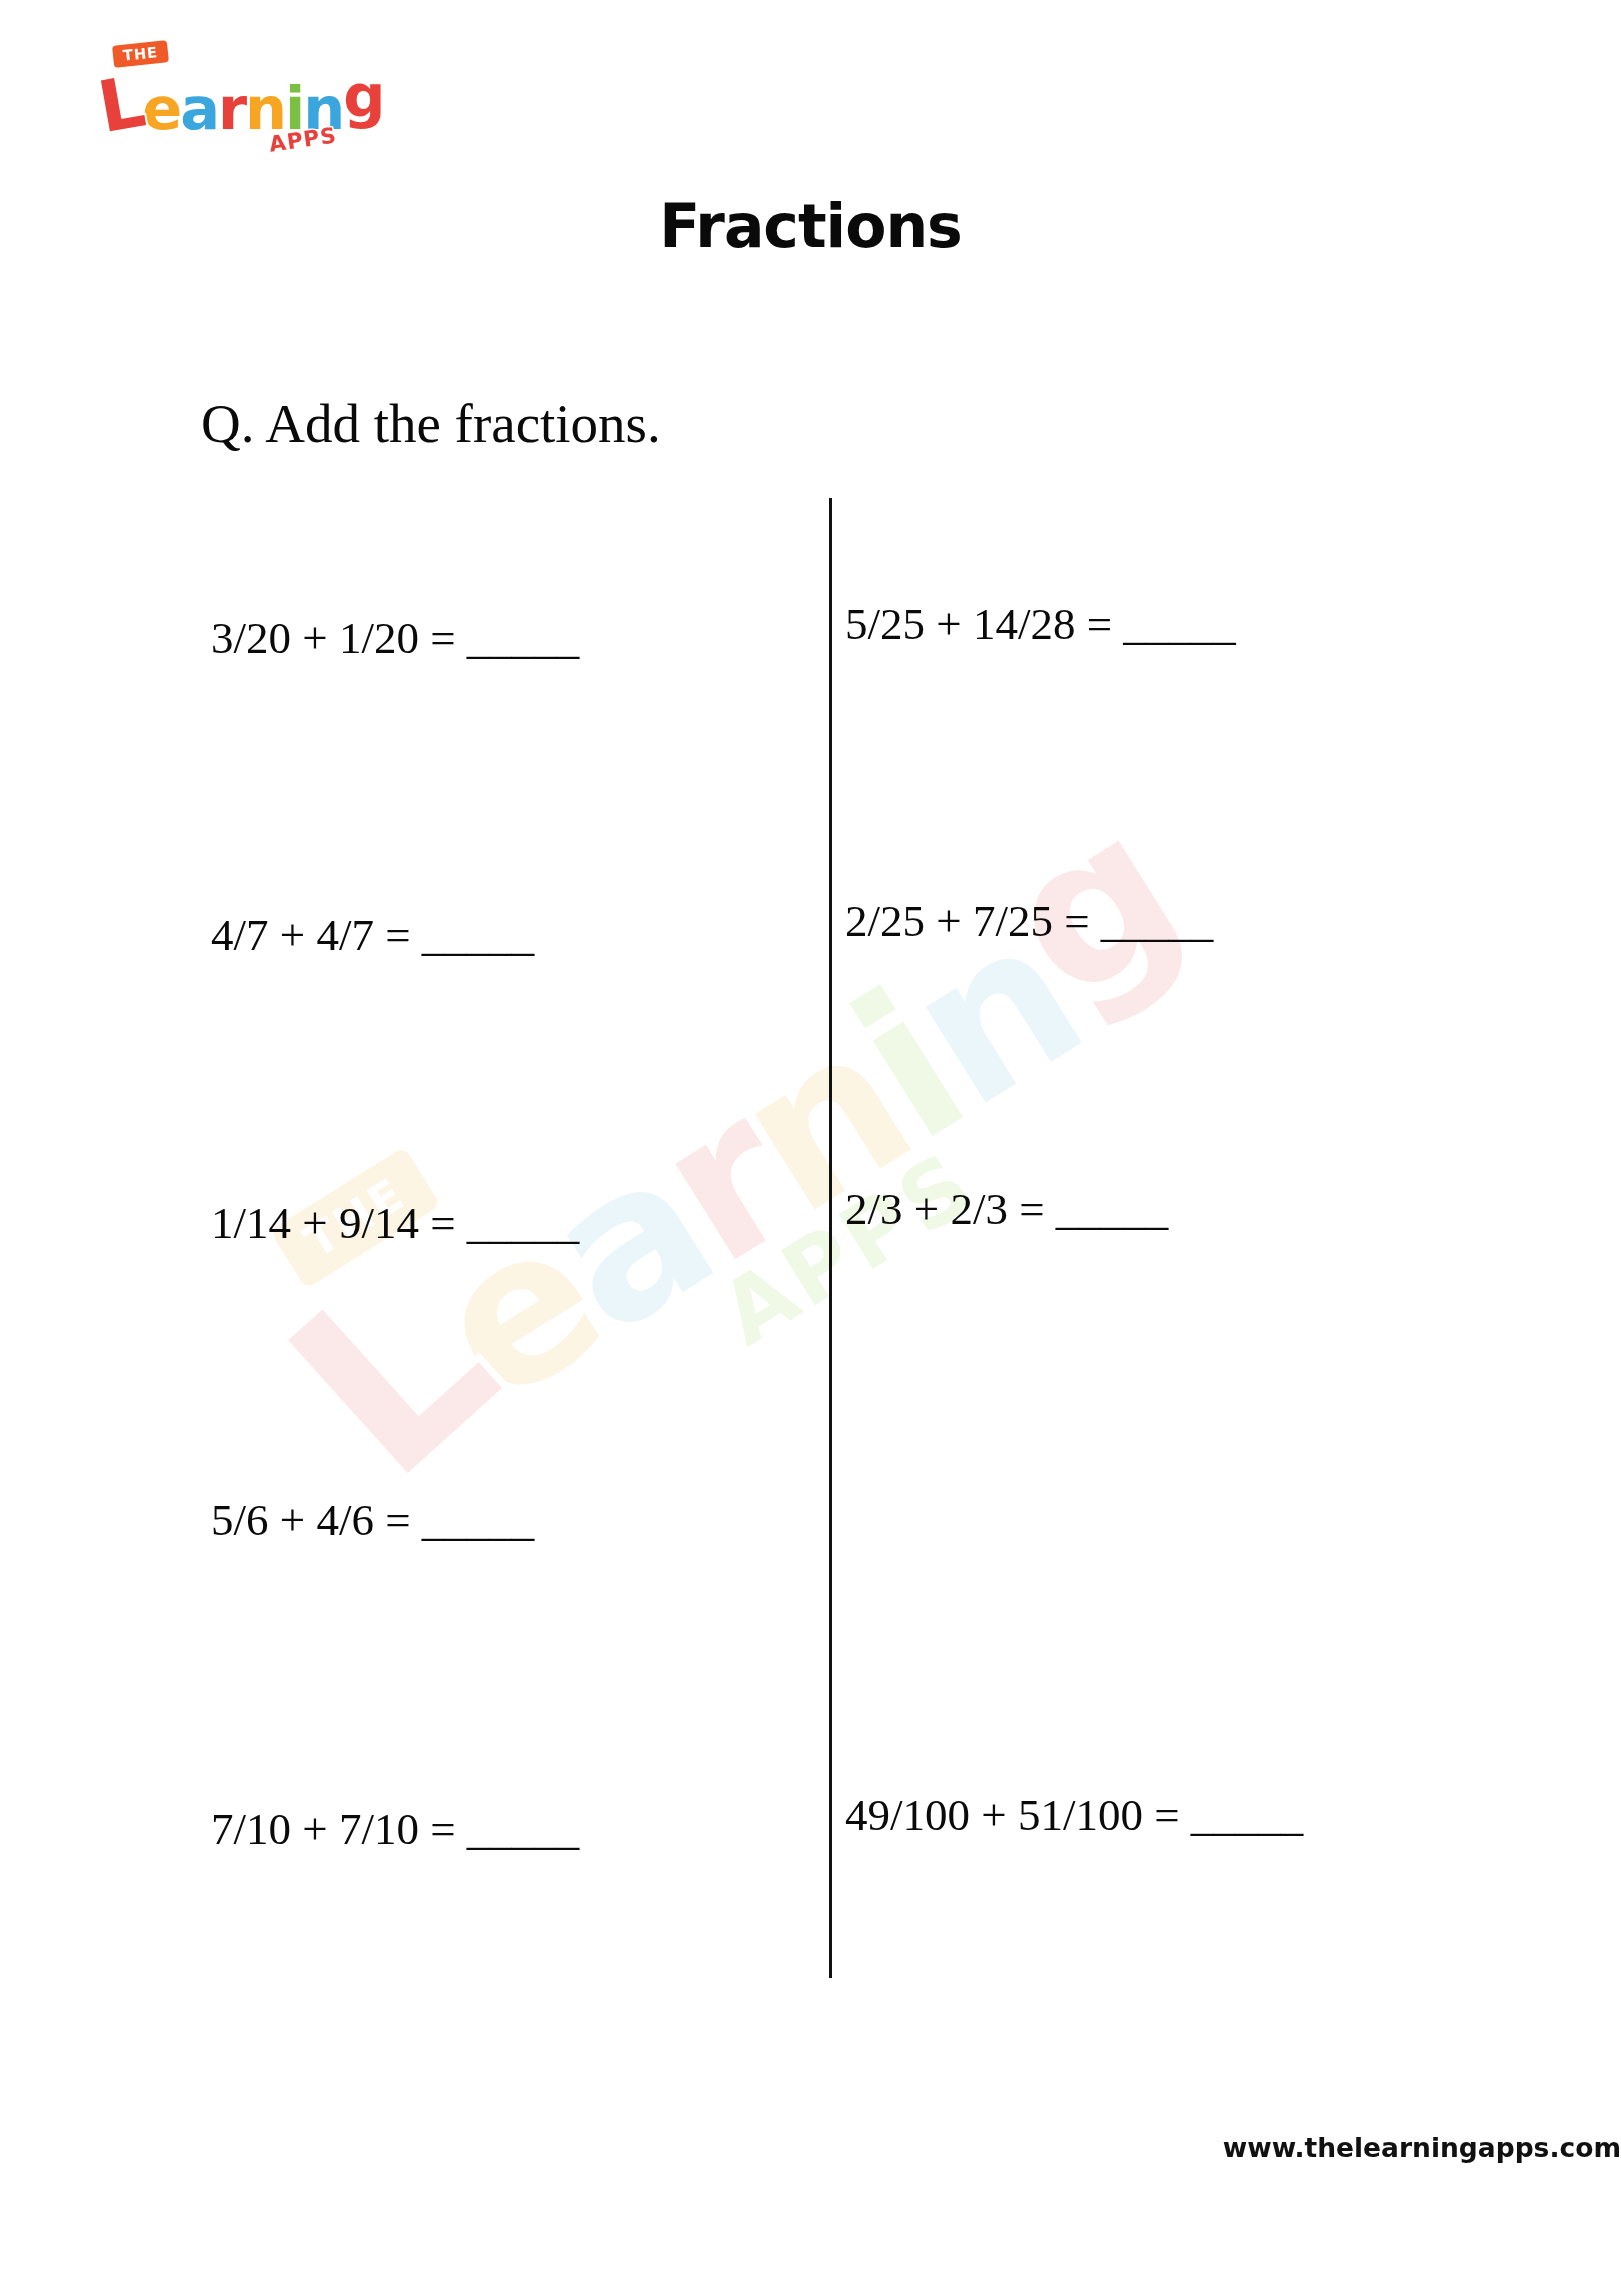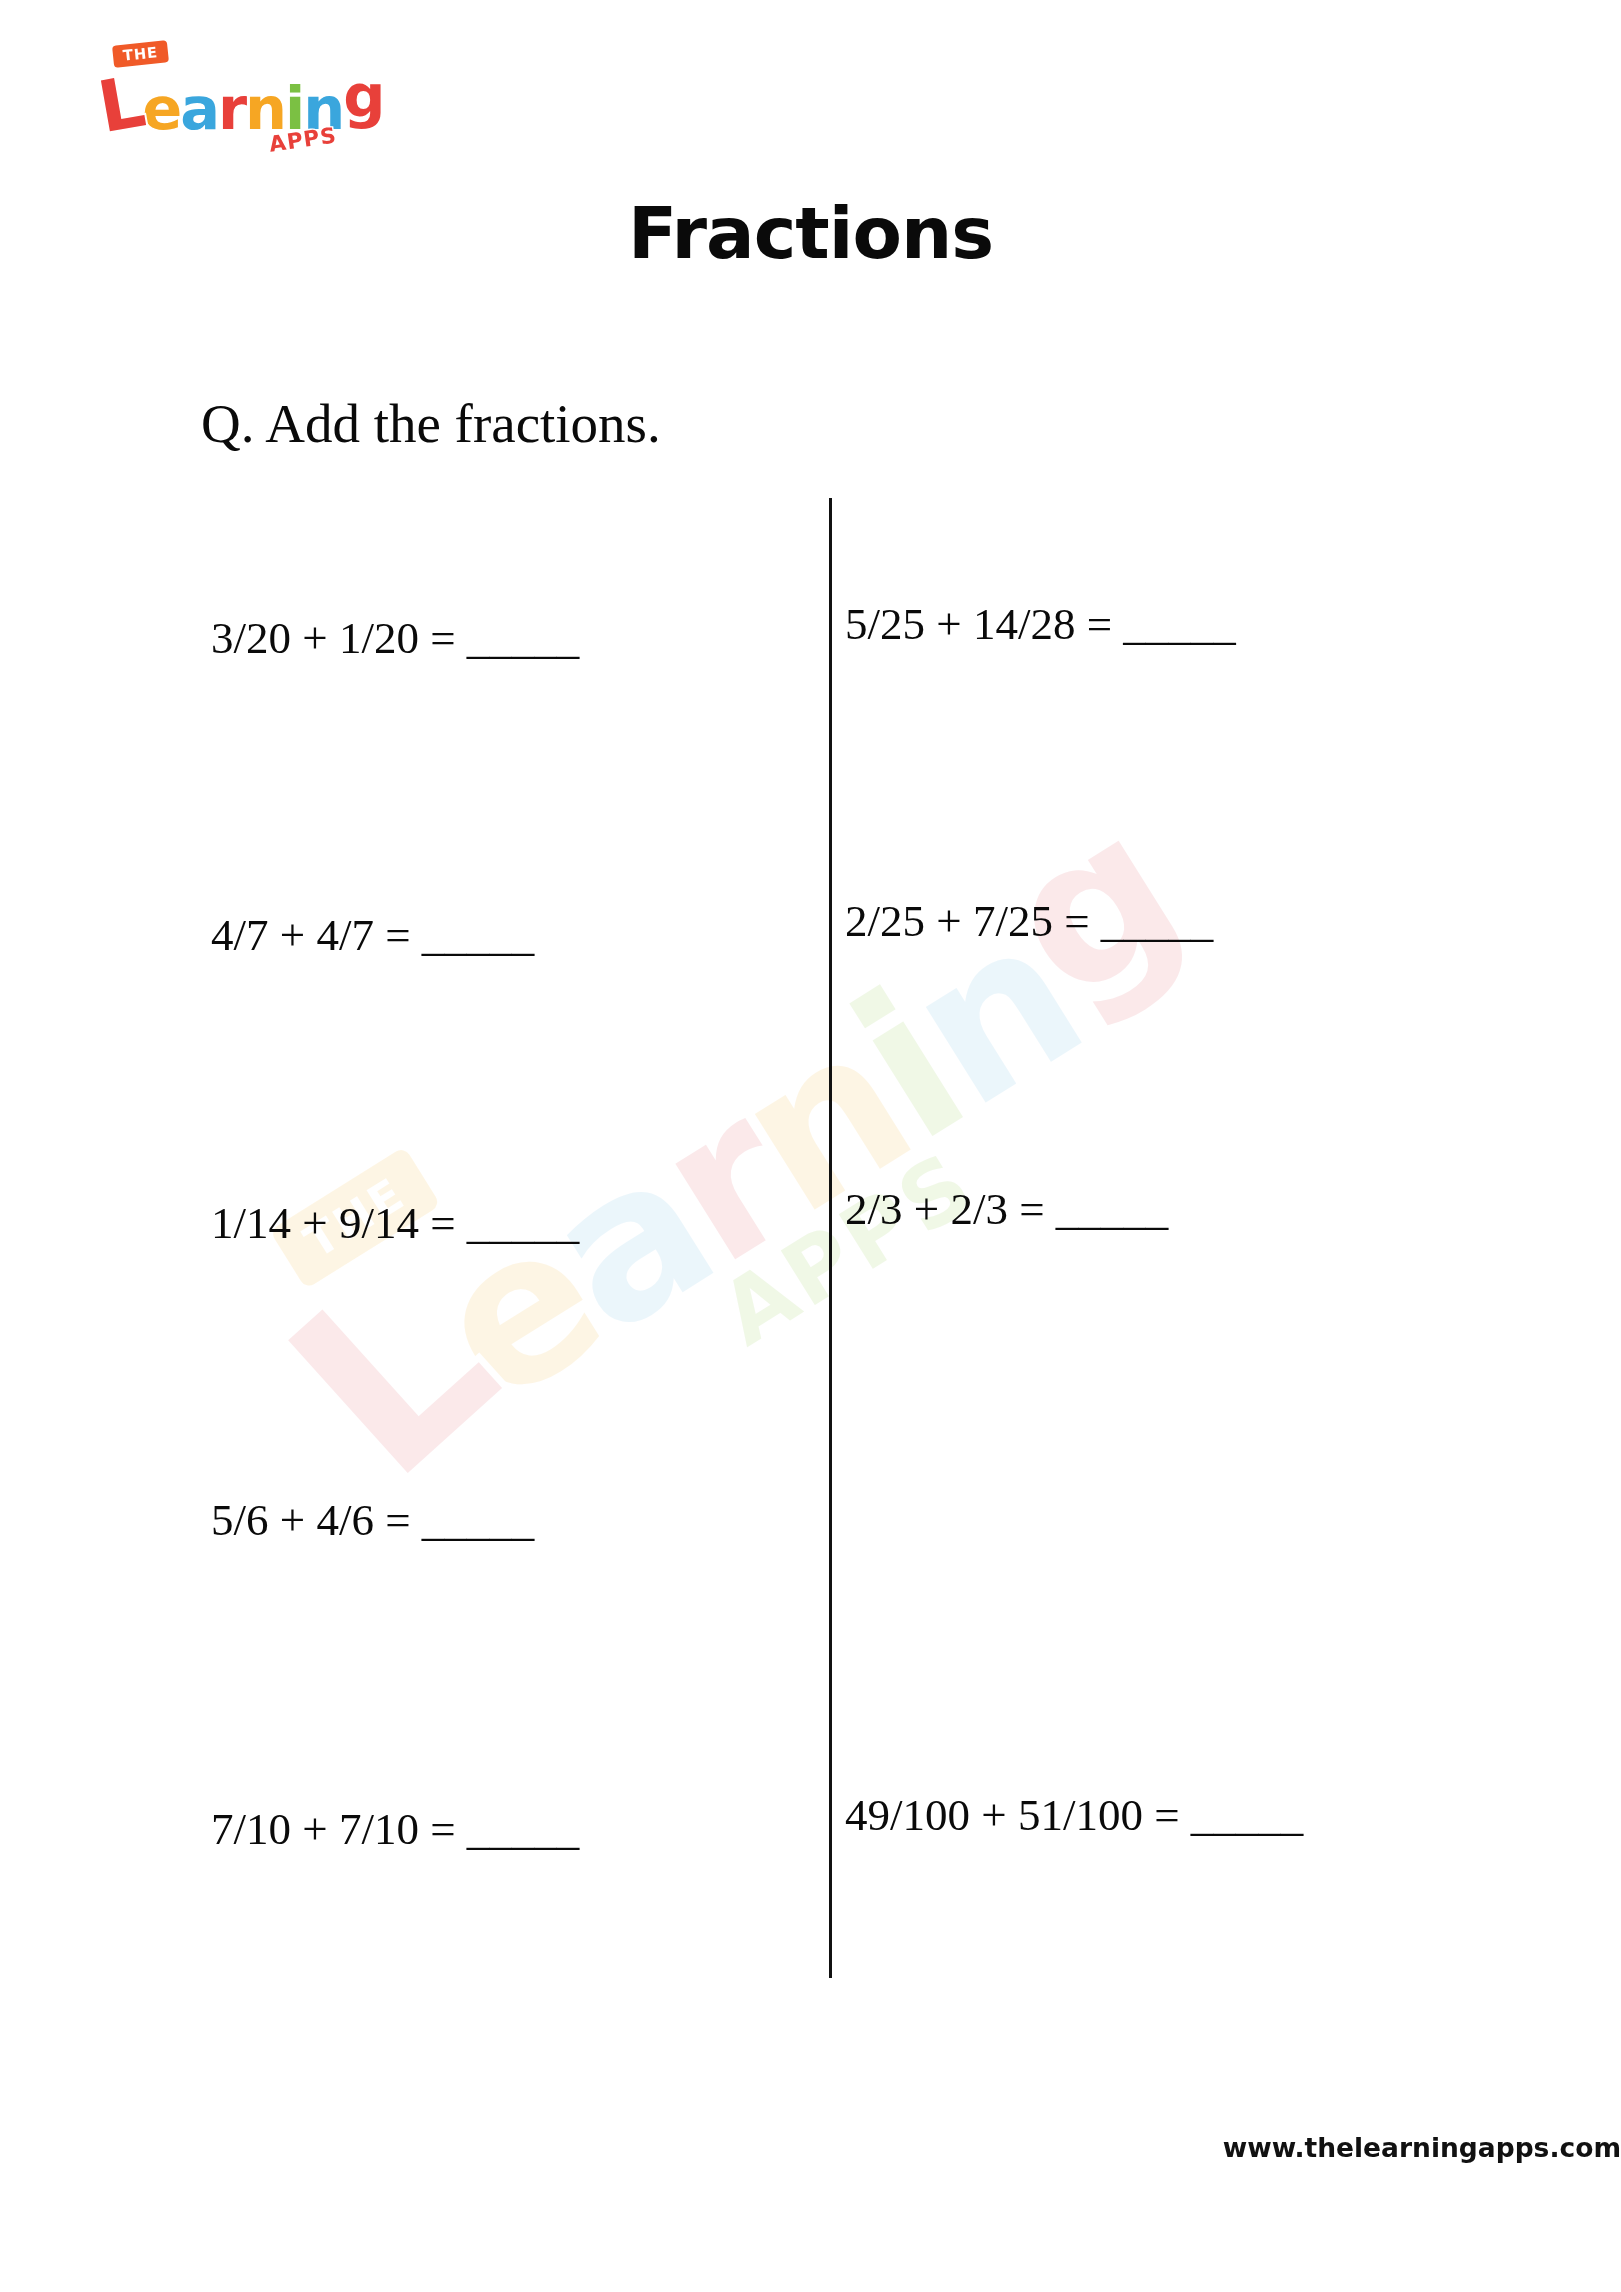--- a/index.html
+++ b/index.html
@@ -79,21 +79,21 @@
   }
 
   
   .title {
     position: absolute;
     left: 0;
     right: 0;
     top: 191px;
     text-align: center;
     font-family: "DejaVu Sans", sans-serif;
-    font-size: 72px;
+    font-size: 60px;
     font-weight: bold;
     color: #0a0a0a;
     letter-spacing: -1px;
   }
 
   
   .instruction {
     position: absolute;
     left: 201px;
     top: 392px;

